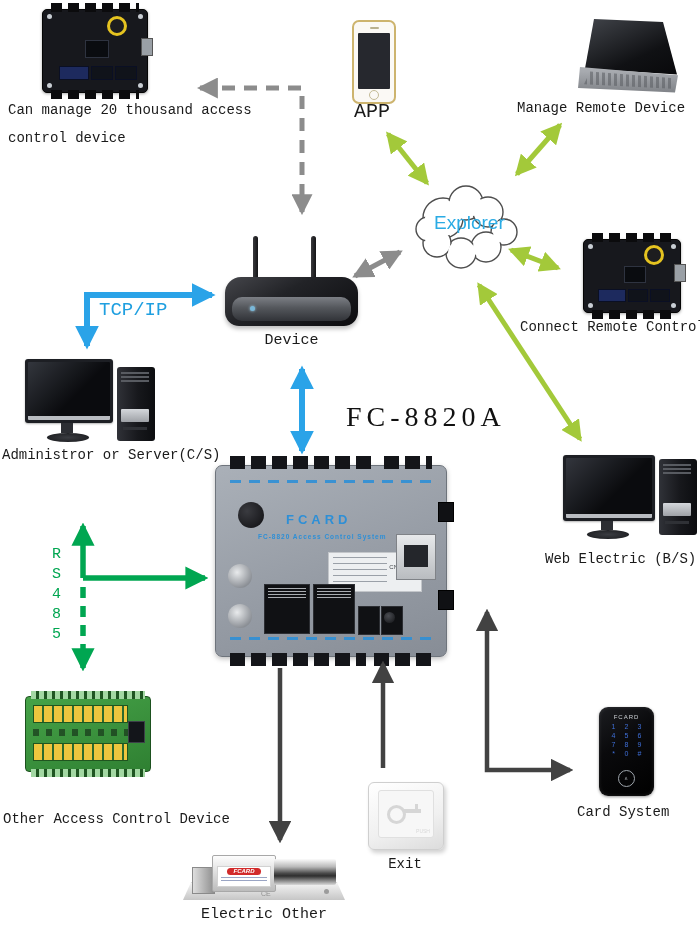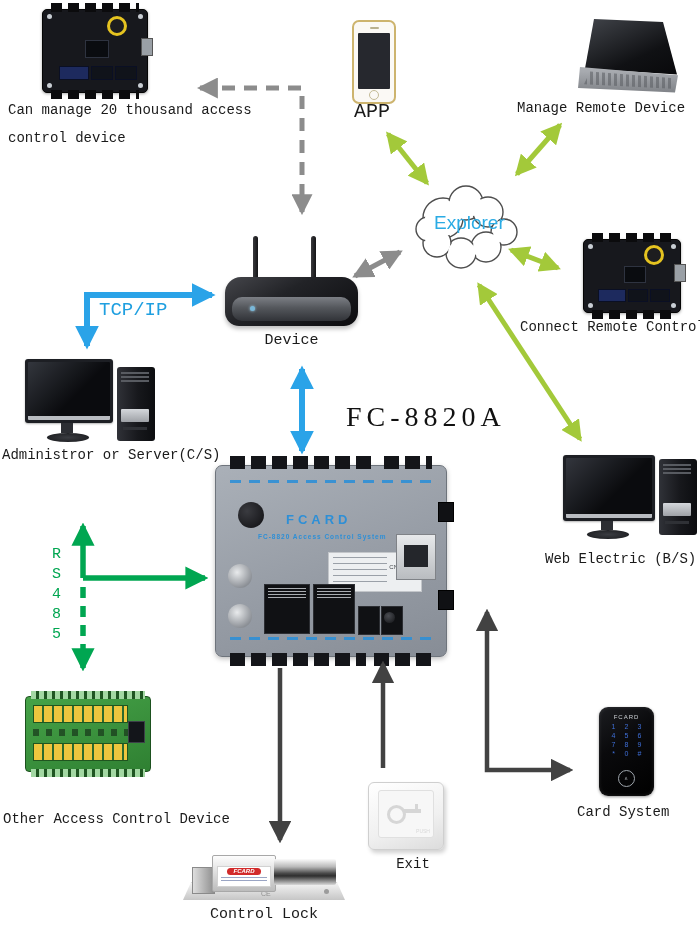--- a/index.html
+++ b/index.html
@@ -397,14 +397,14 @@
 <div class="abs" style="left:52px;top:547px;display:flex;flex-direction:column;gap:5px;color:#00a651;font-size:15px;line-height:1;">
   <span>R</span>
   <span>S</span>
   <span>4</span>
   <span>8</span>
   <span>5</span>
 </div>
 <div class="lbl" style="left:545px;top:551px;">Web Electric (B/S)</div>
 <div class="lbl" style="left:3px;top:779px;margin-top:32px;">Other Access Control Device</div>
 <div class="lbl" style="left:577px;top:804px;">Card System</div>
-<div class="lbl ctr" style="left:376px;top:856px;width:74px;">Exit</div>
-<div class="lbl ctr" style="left:183px;top:906px;width:162px;font-size:15px;">Control Lock</div>
+<div class="lbl ctr" style="left:368px;top:856px;width:74px;">Exit</div>
+<div class="lbl ctr" style="left:183px;top:906px;width:162px;font-size:15px;">Electric Other</div>
 
 </body></html>

